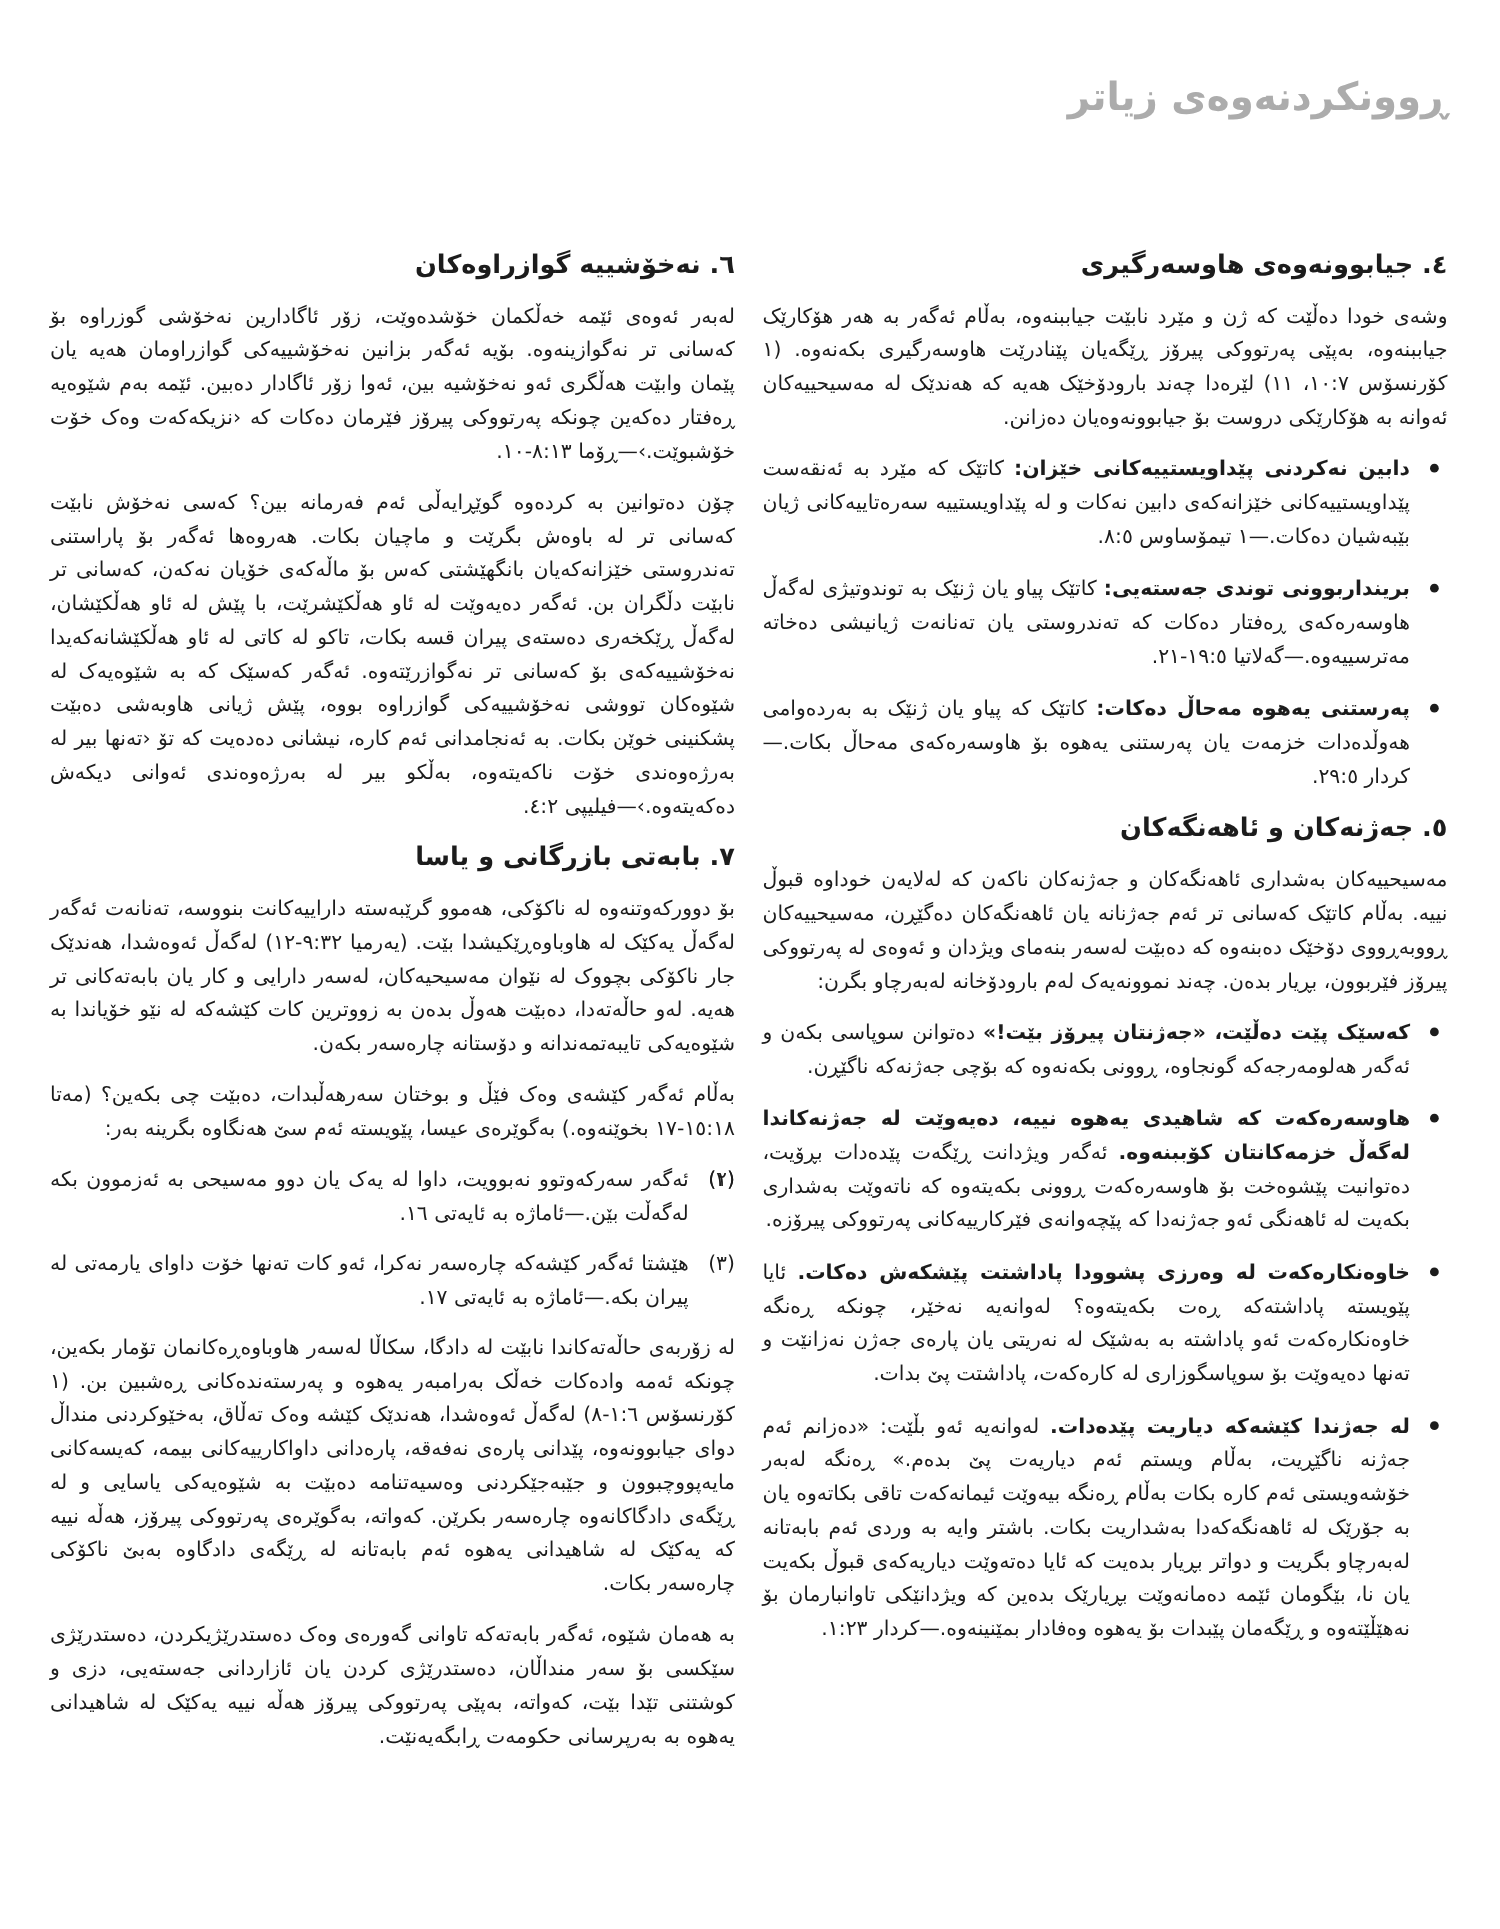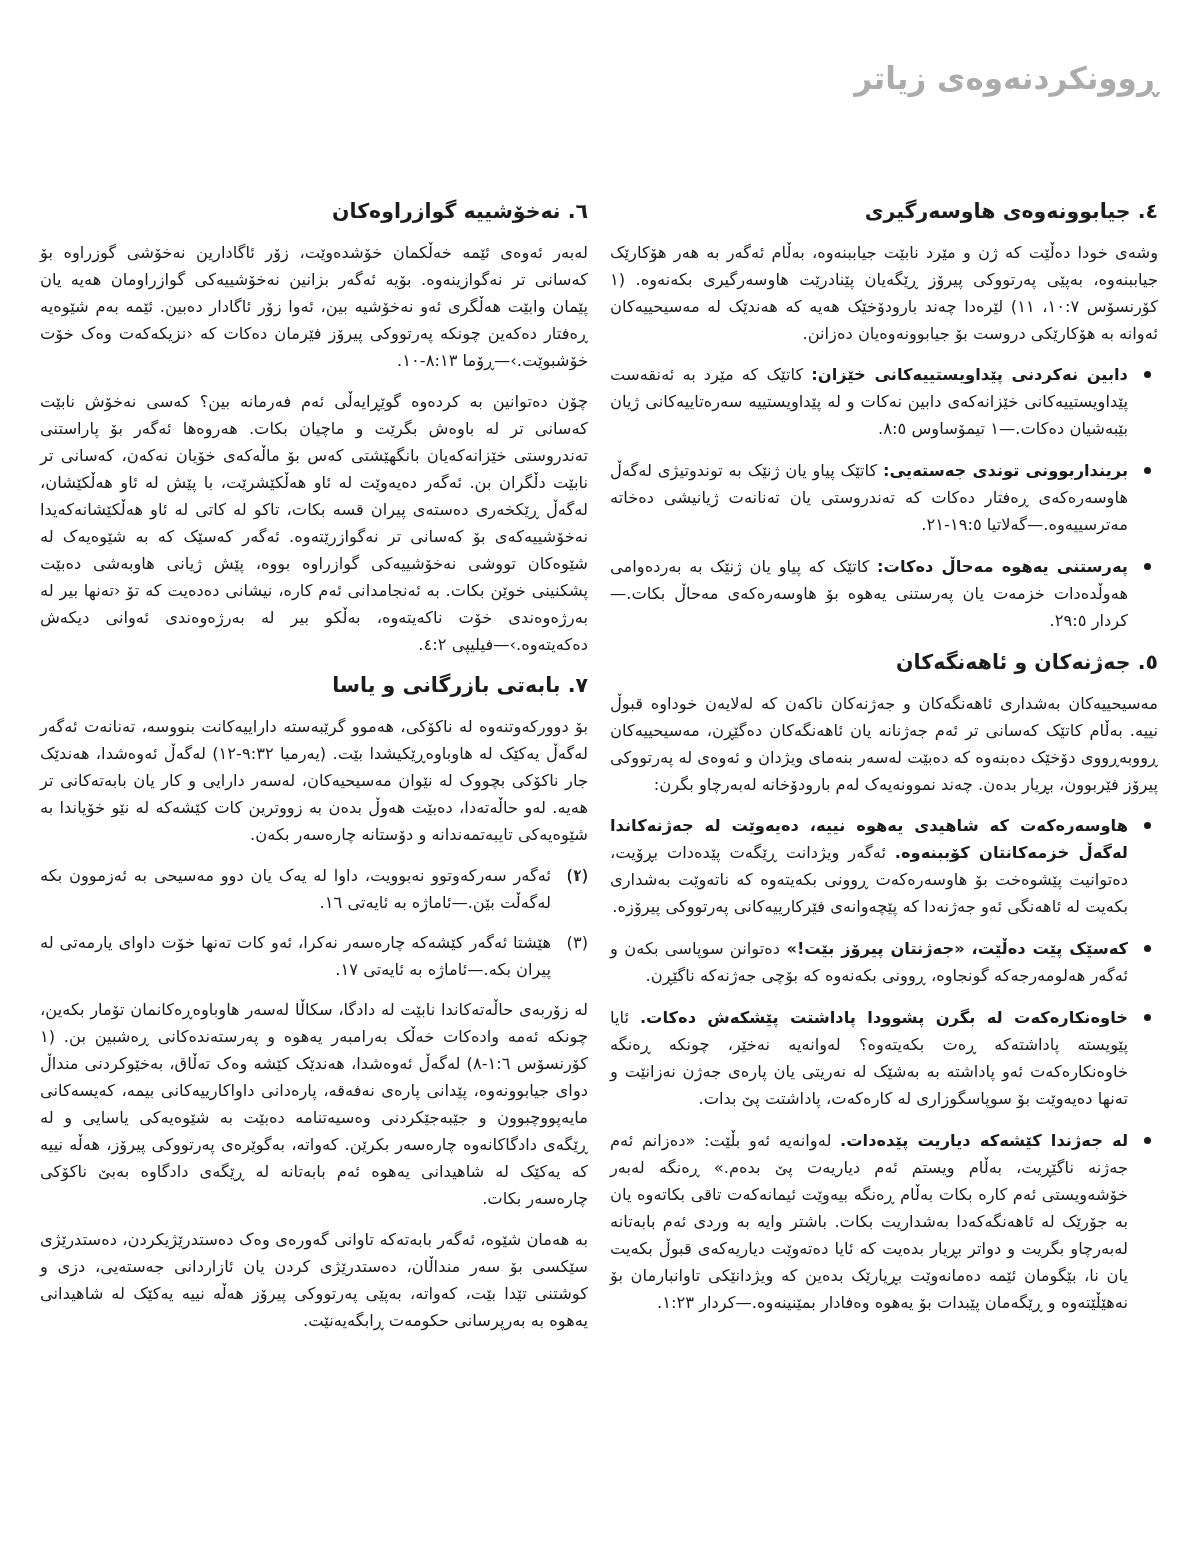--- a/index.html
+++ b/index.html
@@ -108,49 +108,50 @@
       <span class="dot"></span>
       <span class="lead">پەرستنی یەهوە مەحاڵ دەکات:</span>
       <span>کاتێک کە پیاو یان ژنێک بە بەردەوامی هەوڵدەدات خزمەت یان پەرستنی یەهوە بۆ هاوسەرەکەی مەحاڵ بکات.—کردار ٥‏:‏٢٩.</span>
     </div>
 
     <h2 class="sec later">٥. جەژنەکان و ئاهەنگەکان</h2>
     <p class="body">مەسیحییەکان بەشداری ئاهەنگەکان و جەژنەکان ناکەن کە لەلایەن خوداوە قبوڵ نییە. بەڵام کاتێک کەسانی تر ئەم جەژنانە یان ئاهەنگەکان دەگێڕن، مەسیحییەکان ڕووبەڕووی دۆخێک دەبنەوە کە دەبێت لەسەر بنەمای ویژدان و ئەوەی لە پەرتووکی پیرۆز فێربوون، بڕیار بدەن. چەند نموونەیەک لەم بارودۆخانە لەبەرچاو بگرن:</p>
 
     <div class="bullet">
       <span class="dot"></span>
+      <span class="lead">کەسێک پێت دەڵێت، «جەژنتان پیرۆز بێت!»</span>
+      <span>دەتوانن سوپاسی بکەن و ئەگەر هەلومەرجەکە گونجاوە، ڕوونی بکەنەوە کە بۆچی جەژنەکە ناگێڕن.</span>
+    </div>
+    <div class="bullet">
+      <span class="dot"></span>
       <span class="lead">هاوسەرەکەت کە شاهیدی یەهوە نییە، دەیەوێت لە جەژنەکاندا لەگەڵ خزمەکانتان کۆببنەوە.</span>
       <span>ئەگەر ویژدانت ڕێگەت پێدەدات بڕۆیت، دەتوانیت پێشوەخت بۆ هاوسەرەکەت ڕوونی بکەیتەوە کە ناتەوێت بەشداری بکەیت لە ئاهەنگی ئەو جەژنەدا کە پێچەوانەی فێرکارییەکانی پەرتووکی پیرۆزە.</span>
     </div>
     <div class="bullet">
       <span class="dot"></span>
-      <span class="lead">کەسێک پێت دەڵێت، «جەژنتان پیرۆز بێت!»</span>
-      <span>دەتوانن سوپاسی بکەن و ئەگەر هەلومەرجەکە گونجاوە، ڕوونی بکەنەوە کە بۆچی جەژنەکە ناگێڕن.</span>
-    </div>
-    <div class="bullet">
-      <span class="dot"></span>
-      <span class="lead">خاوەنکارەکەت لە بگرن پشوودا پاداشتت پێشکەش دەکات.</span>
+      <span class="lead">خاوەنکارەکەت لە وەرزی پشوودا پاداشتت پێشکەش دەکات.</span>
       <span>ئایا پێویستە پاداشتەکە ڕەت بکەیتەوە؟ لەوانەیە نەخێر، چونکە ڕەنگە خاوەنکارەکەت ئەو پاداشتە بە بەشێک لە نەریتی یان پارەی جەژن نەزانێت و تەنها دەیەوێت بۆ سوپاسگوزاری لە کارەکەت، پاداشتت پێ بدات.</span>
     </div>
     <div class="bullet">
       <span class="dot"></span>
       <span class="lead">لە جەژندا کێشەکە دیاریت پێدەدات.</span>
       <span>لەوانەیە ئەو بڵێت: «دەزانم ئەم جەژنە ناگێڕیت، بەڵام ویستم ئەم دیاریەت پێ بدەم.» ڕەنگە لەبەر خۆشەویستی ئەم کارە بکات بەڵام ڕەنگە بیەوێت ئیمانەکەت تاقی بکاتەوە یان بە جۆرێک لە ئاهەنگەکەدا بەشداریت بکات. باشتر وایە بە وردی ئەم بابەتانە لەبەرچاو بگریت و دواتر بڕیار بدەیت کە ئایا دەتەوێت دیاریەکەی قبوڵ بکەیت یان نا، بێگومان ئێمە دەمانەوێت بڕیارێک بدەین کە ویژدانێکی تاوانبارمان بۆ نەهێڵێتەوە و ڕێگەمان پێبدات بۆ یەهوە وەفادار بمێنینەوە.—کردار ٢٣‏:‏١.</span>
     </div>
 
   </div>
 
   <div class="col col-left">
 
     <h2 class="sec">٦. نەخۆشییە گوازراوەکان</h2>
     <p class="body">لەبەر ئەوەی ئێمە خەڵکمان خۆشدەوێت، زۆر ئاگادارین نەخۆشی گوزراوە بۆ کەسانی تر نەگوازینەوە. بۆیە ئەگەر بزانین نەخۆشییەکی گوازراومان هەیە یان پێمان وابێت هەڵگری ئەو نەخۆشیە بین، ئەوا زۆر ئاگادار دەبین. ئێمە بەم شێوەیە ڕەفتار دەکەین چونکە پەرتووکی پیرۆز فێرمان دەکات کە ‹نزیکەکەت وەک خۆت خۆشبوێت.›—ڕۆما ١٣‏:‏٨-١٠.</p>
     <p class="body">چۆن دەتوانین بە کردەوە گوێڕایەڵی ئەم فەرمانە بین؟ کەسی نەخۆش نابێت کەسانی تر لە باوەش بگرێت و ماچیان بکات. هەروەها ئەگەر بۆ پاراستنی تەندروستی خێزانەکەیان بانگهێشتی کەس بۆ ماڵەکەی خۆیان نەکەن، کەسانی تر نابێت دڵگران بن. ئەگەر دەیەوێت لە ئاو هەڵکێشرێت، با پێش لە ئاو هەڵکێشان، لەگەڵ ڕێکخەری دەستەی پیران قسە بکات، تاکو لە کاتی لە ئاو هەڵکێشانەکەیدا نەخۆشییەکەی بۆ کەسانی تر نەگوازرێتەوە. ئەگەر کەسێک کە بە شێوەیەک لە شێوەکان تووشی نەخۆشییەکی گوازراوە بووە، پێش ژیانی هاوبەشی دەبێت پشکنینی خوێن بکات. بە ئەنجامدانی ئەم کارە، نیشانی دەدەیت کە تۆ ‹تەنها بیر لە بەرژەوەندی خۆت ناکەیتەوە، بەڵکو بیر لە بەرژەوەندی ئەوانی دیکەش دەکەیتەوە.›—فیلیپی ٢‏:‏٤.</p>
 
     <h2 class="sec later">٧. بابەتی بازرگانی و یاسا</h2>
     <p class="body">بۆ دوورکەوتنەوە لە ناکۆکی، هەموو گرێبەستە داراییەکانت بنووسە، تەنانەت ئەگەر لەگەڵ یەکێک لە هاوباوەڕێکیشدا بێت. (یەرمیا ٣٢‏:‏٩-١٢) لەگەڵ ئەوەشدا، هەندێک جار ناکۆکی بچووک لە نێوان مەسیحیەکان، لەسەر دارایی و کار یان بابەتەکانی تر هەیە. لەو حاڵەتەدا، دەبێت هەوڵ بدەن بە زووترین کات کێشەکە لە نێو خۆیاندا بە شێوەیەکی تایبەتمەندانە و دۆستانە چارەسەر بکەن.</p>
+    <p class="body">بەڵام ئەگەر کێشەی وەک فێڵ و بوختان سەرهەڵبدات، دەبێت چی بکەین؟ (مەتا ١٨‏:‏١٥-١٧ بخوێنەوە.) بەگوێرەی عیسا، پێویستە ئەم سێ هەنگاوە بگرینە بەر:</p>
 
     <div class="step">
       <span class="step-num">(١)</span>
     </div>
     <div class="step">
       <span class="step-num">(٢)</span>
       <span>ئەگەر سەرکەوتوو نەبوویت، داوا لە یەک یان دوو مەسیحی بە ئەزموون بکە لەگەڵت بێن.—ئاماژە بە ئایەتی ١٦.</span>
     </div>
     <div class="step">
       <span class="step-num">(٣)</span>

